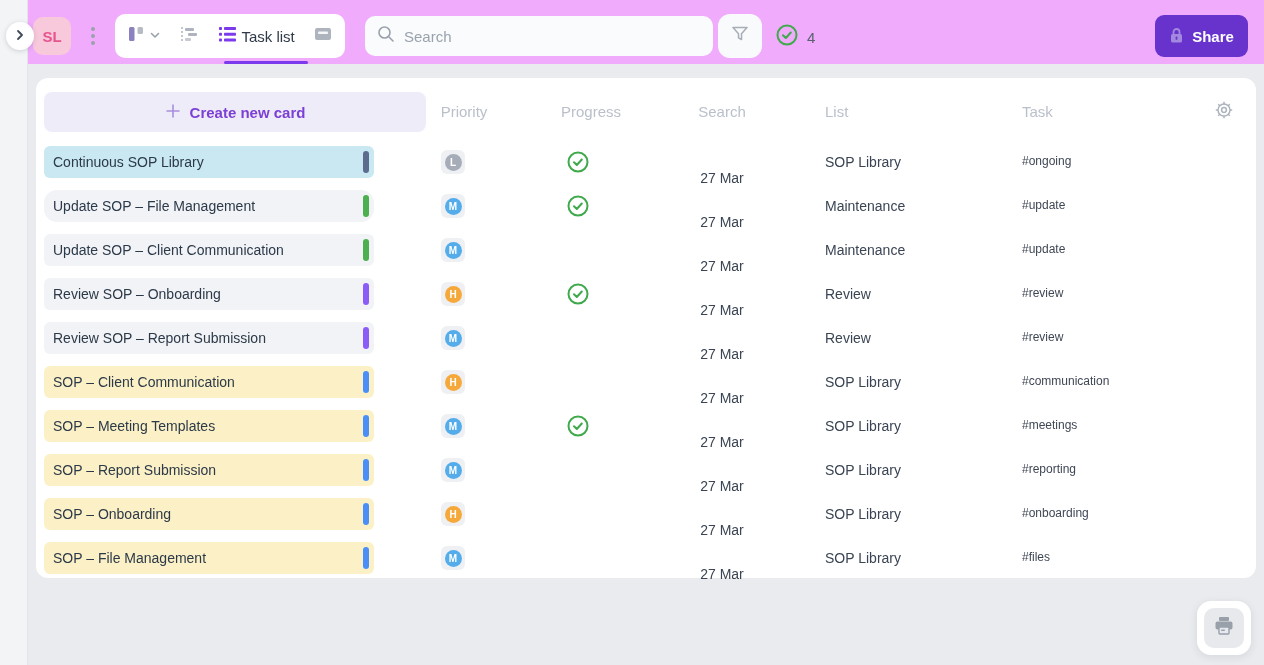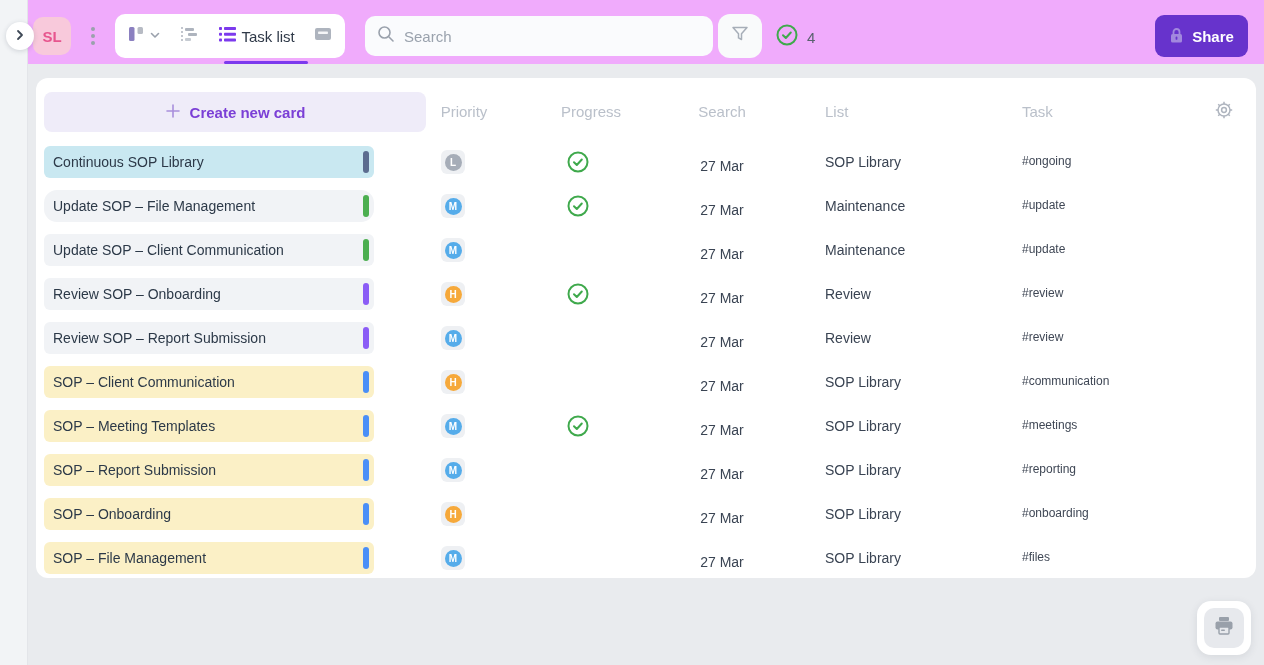--- a/index.html
+++ b/index.html
@@ -104,21 +104,21 @@
     position:absolute; left:405px; top:4px; width:24px; height:24px;
     background:#EEF0F3; border-radius:6px;
     display:flex; align-items:center; justify-content:center; cursor:pointer;
   }
   .prio .dot {
     width:17px; height:17px; border-radius:50%;
     display:flex; align-items:center; justify-content:center;
     color:#fff; font-size:10px; font-weight:bold;
   }
   .prog { position:absolute; left:531px; top:5px; width:22px; height:22px; cursor:pointer; }
-  .cell-created { position:absolute; left:650px; top:4px; width:72px; text-align:center;
+  .cell-created { position:absolute; left:650px; top:16px; width:72px; text-align:center;
     font-size:14px; color:#3A4453; line-height:32px; }
   .cell-list { position:absolute; left:789px; top:0; font-size:14px; color:#3A4453; line-height:32px; }
   .cell-tag { position:absolute; left:986px; top:0; font-size:12px; color:#3F4755; line-height:30px; cursor:pointer; }
   
   .print-btn {
     position:absolute; left:1197px; top:601px; width:54px; height:54px;
     background:#fff; border-radius:14px;
     box-shadow:0 2px 8px rgba(40,50,70,.10);
     display:flex; align-items:center; justify-content:center; cursor:pointer;
   }

